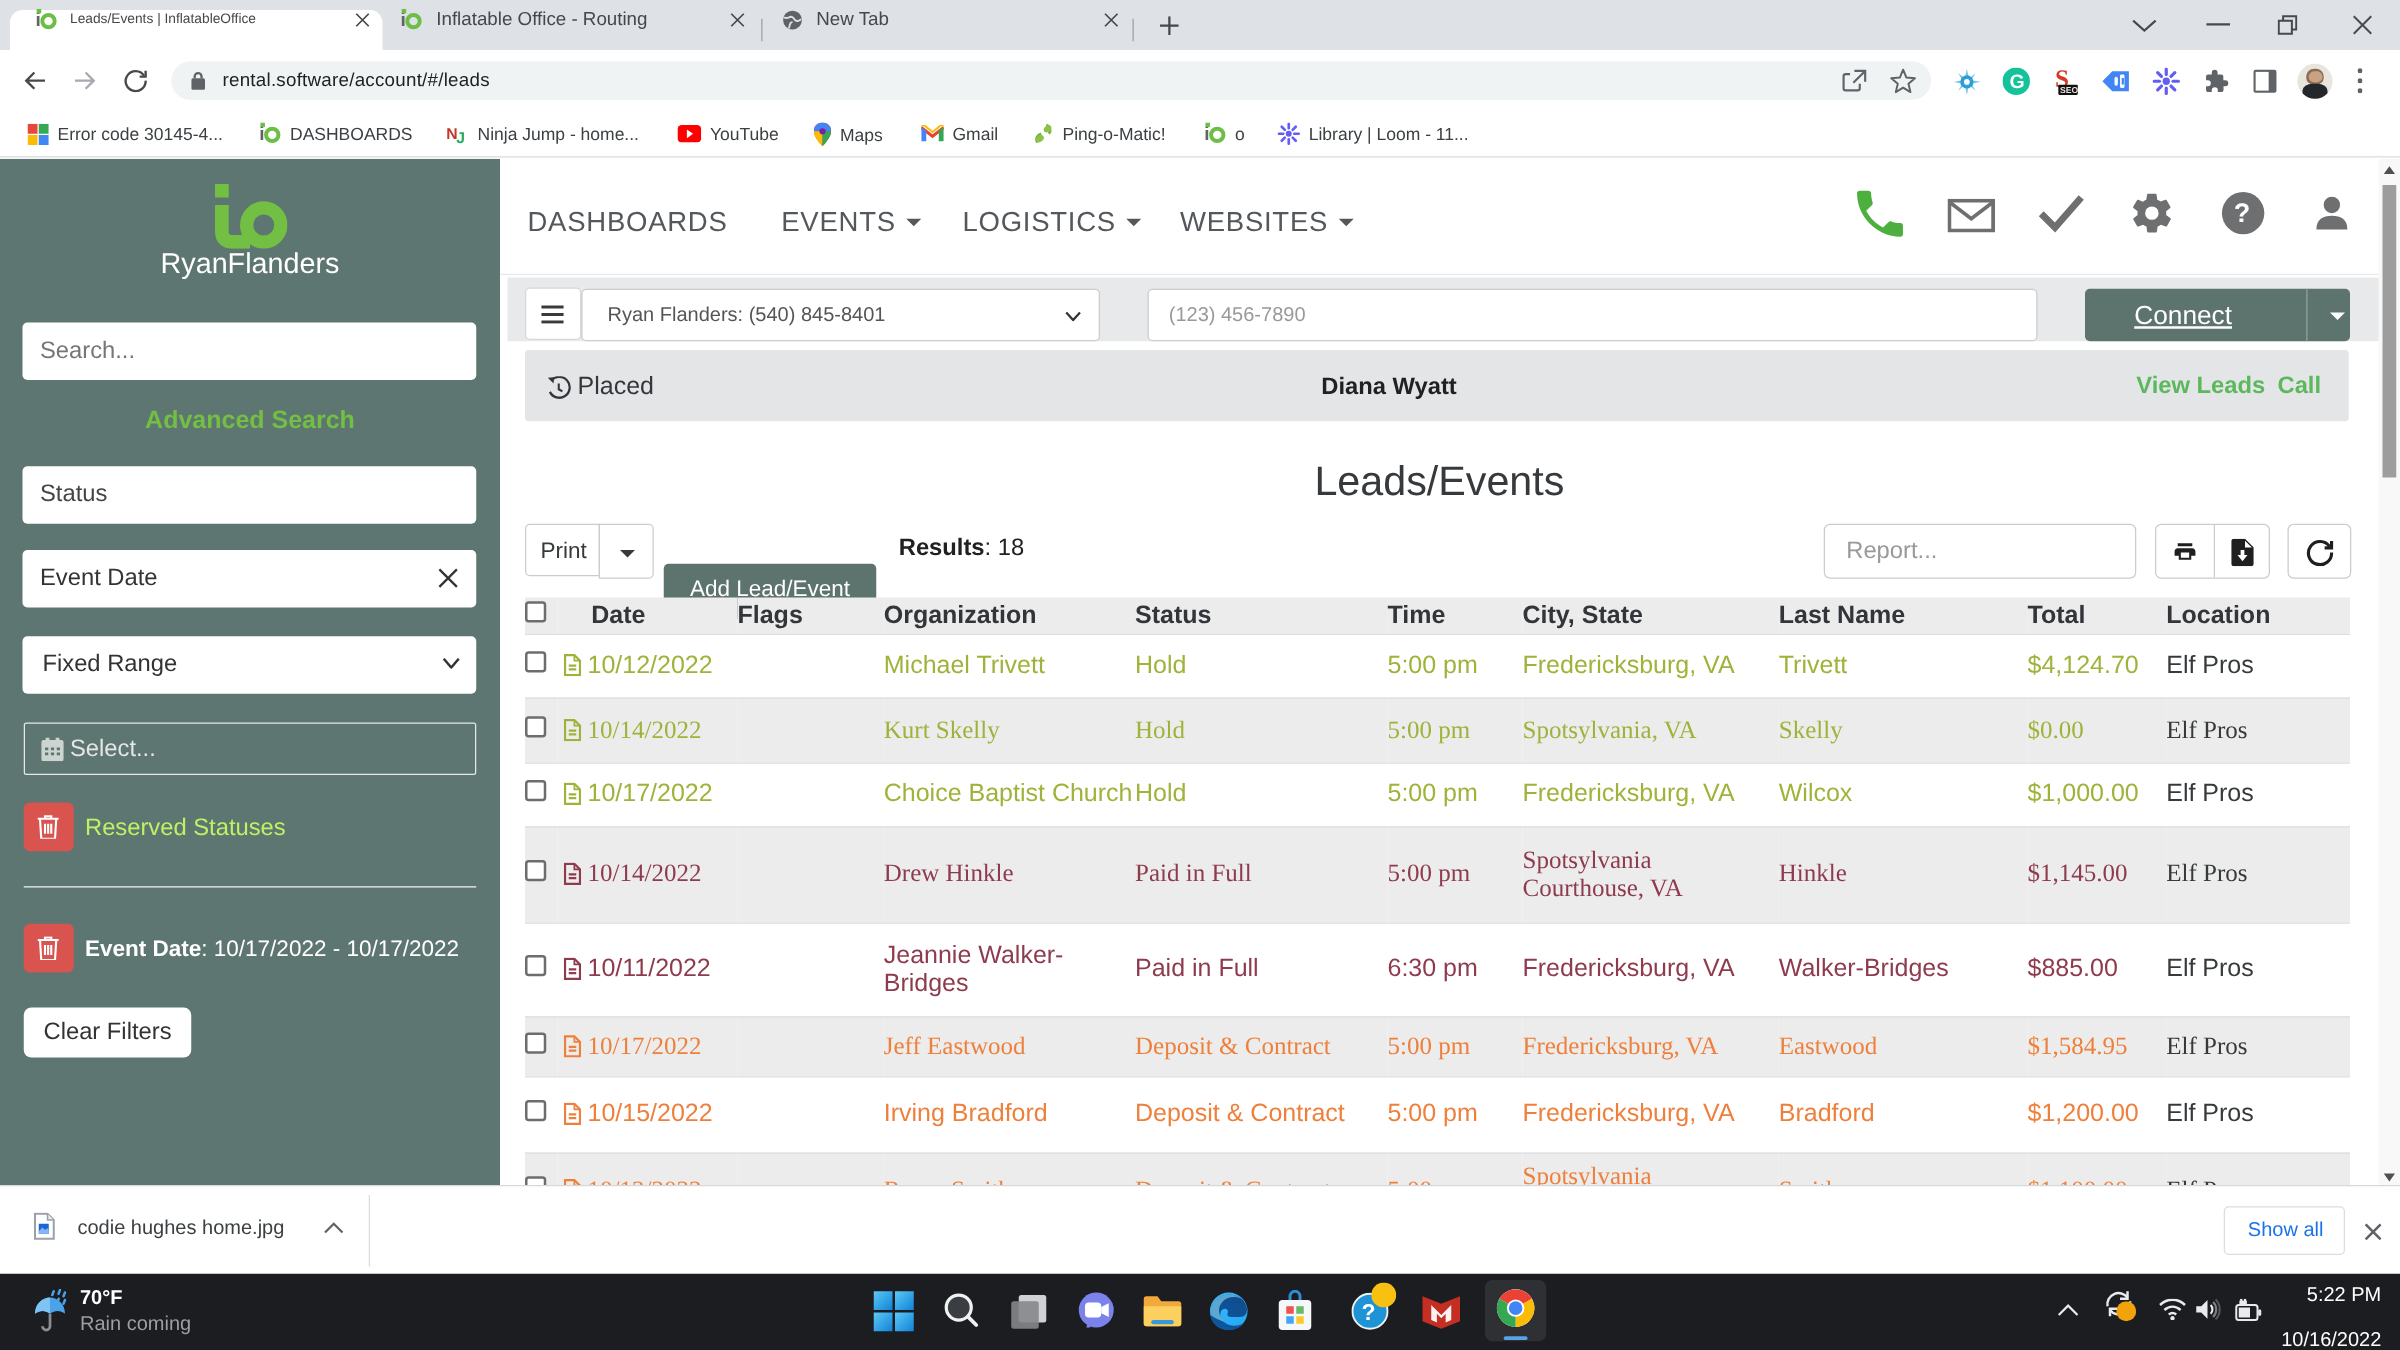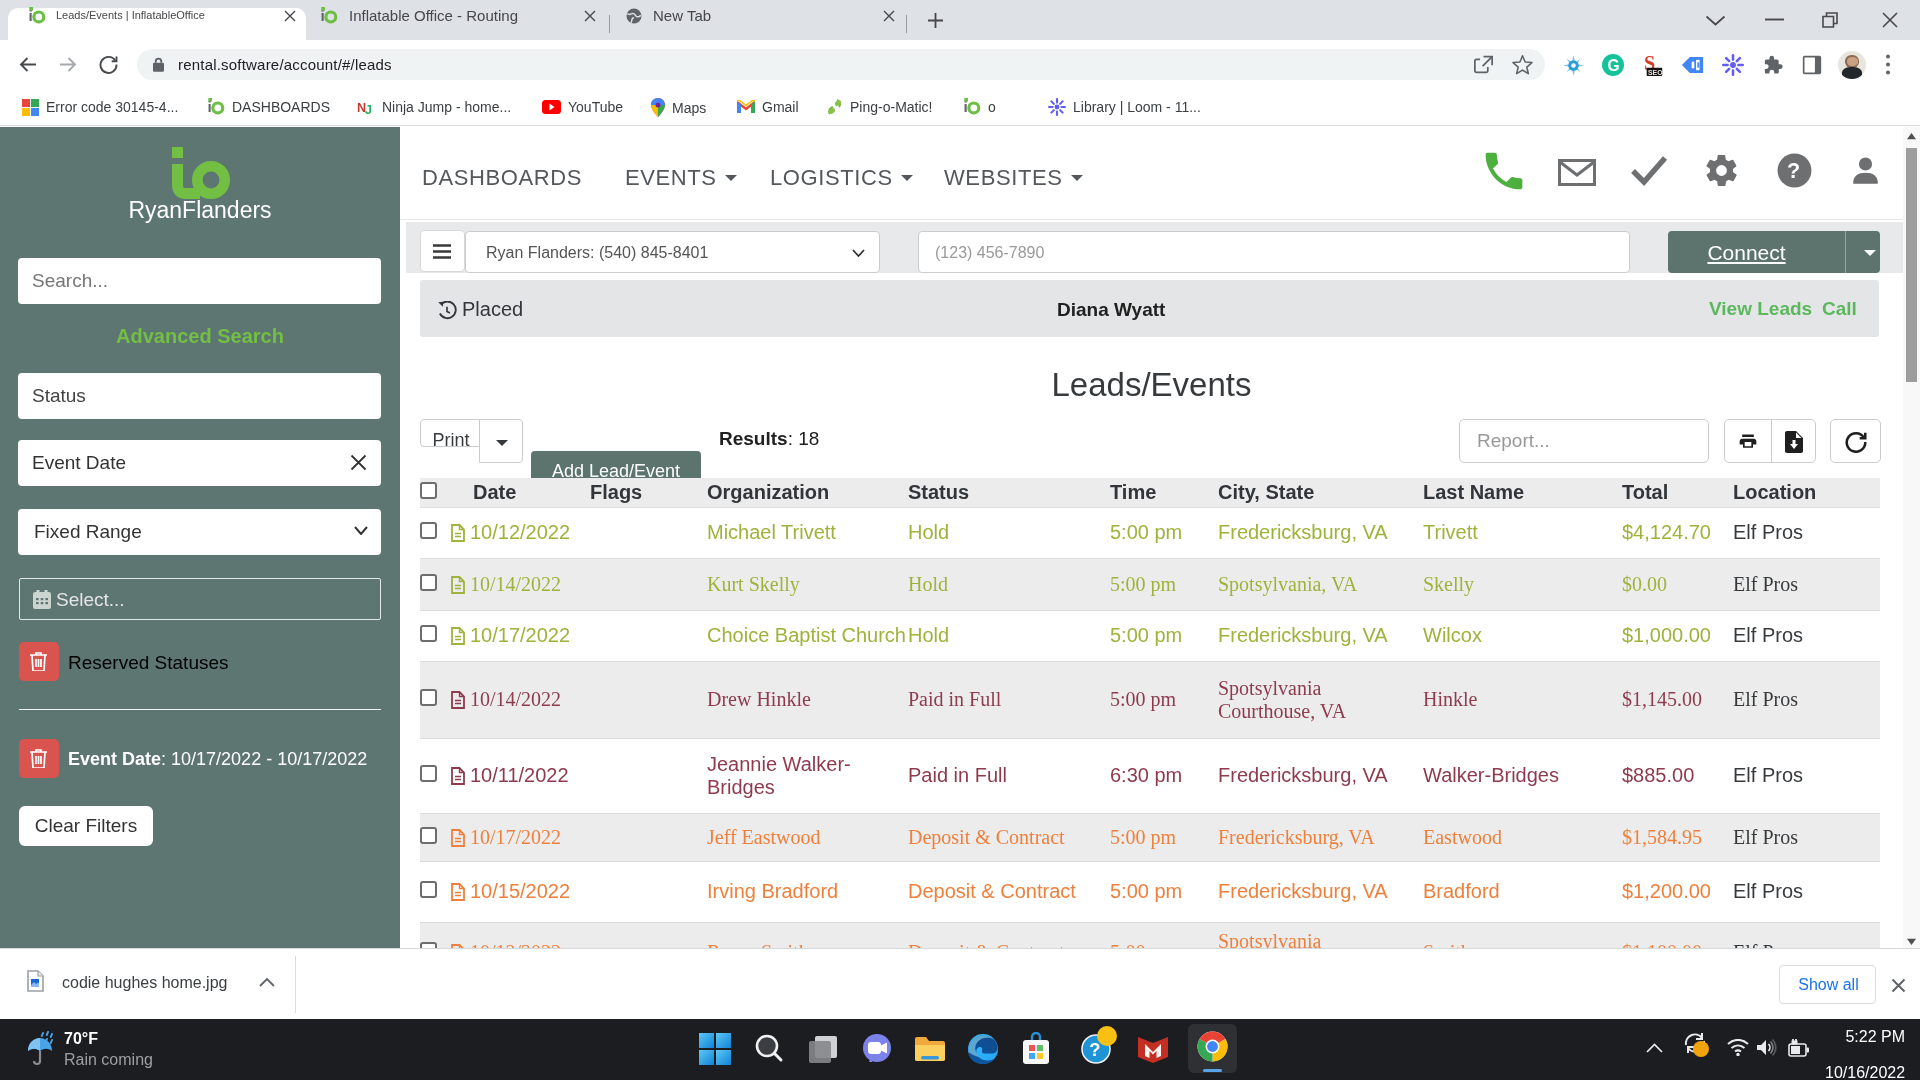--- a/index.html
+++ b/index.html
@@ -258,21 +258,21 @@
   <div class="bm" style="left:827px;"><svg class="ic" width="16" height="18" viewBox="0 0 16 18">
           <path d="M3 16 C1 13 3 10 6 9 M10 2 C13 3 14 7 12 9" stroke="#7cb342" stroke-width="2.2" fill="none"></path>
           <ellipse cx="5" cy="13" rx="3.4" ry="2.4" fill="#8bc34a" transform="rotate(-40 5 13)"></ellipse>
           <ellipse cx="11" cy="5" rx="3.4" ry="2.4" fill="#8bc34a" transform="rotate(-40 11 5)"></ellipse>
         </svg><span class="tx">Ping-o-Matic!</span></div>
   <div class="bm" style="left:963px;"><svg class="ic" width="18" height="18" viewBox="0 0 40 40">
           <text x="1" y="31" font-size="34" font-weight="bold" fill="#5f6663" font-family="Liberation Sans">i</text>
           <circle cx="24" cy="22" r="11" fill="none" stroke="#6cbe45" stroke-width="7"></circle>
           <rect x="3" y="0" width="8" height="8" fill="#6cbe45"></rect>
         </svg><span class="tx">o</span></div>
-  <div class="bm" style="left:1048px;"><svg class="ic" width="18" height="18" viewBox="0 0 24 24">
+  <div class="bm" style="left:1022px;"><svg class="ic" width="18" height="18" viewBox="0 0 24 24">
           <g fill="#625df5">
             <circle cx="12" cy="12" r="3.2"></circle>
             <rect x="10.6" y="0" width="2.8" height="7.5" rx="1.4"></rect>
             <rect x="10.6" y="16.5" width="2.8" height="7.5" rx="1.4"></rect>
             <rect x="0" y="10.6" width="7.5" height="2.8" rx="1.4"></rect>
             <rect x="16.5" y="10.6" width="7.5" height="2.8" rx="1.4"></rect>
             <g transform="rotate(45 12 12)">
               <rect x="10.6" y="0" width="2.8" height="7.5" rx="1.4"></rect>
               <rect x="10.6" y="16.5" width="2.8" height="7.5" rx="1.4"></rect>
               <rect x="0" y="10.6" width="7.5" height="2.8" rx="1.4"></rect>
@@ -324,21 +324,21 @@
               <rect x="12.4" y="12" width="2.6" height="2.2"></rect>
             </g>
           </svg>
       <span class="abs" style="left:36px; top:10px; color:#e5e5e5; font-size:19px;">Select...</span>
     </div>
     <div class="redbtn" style="top:515px;">
           <svg class="abs" style="left:11px; top:10px; width:17px; height:19px;" viewBox="0 0 17 19">
             <path d="M0 3 H17 M2 3 L3 19 H14 L15 3 M6 3 V1 H11 V3 M6 7 V15 M8.5 7 V15 M11 7 V15" stroke="#fff" stroke-width="1.7" fill="none"></path>
           </svg>
         </div>
-    <div class="abs" style="left:68px; top:525px; color:#000000; font-size:19px;">Reserved Statuses</div>
+    <div class="abs" style="left:68px; top:525px; color:#bef264; font-size:19px;">Reserved Statuses</div>
     <div class="abs" style="left:19px; top:582px; width:362px; height:1px; background:#f2f5f3;"></div>
     <div class="redbtn" style="top:612px;">
           <svg class="abs" style="left:11px; top:10px; width:17px; height:19px;" viewBox="0 0 17 19">
             <path d="M0 3 H17 M2 3 L3 19 H14 L15 3 M6 3 V1 H11 V3 M6 7 V15 M8.5 7 V15 M11 7 V15" stroke="#fff" stroke-width="1.7" fill="none"></path>
           </svg>
         </div>
     <div class="abs" style="left:68px; top:622px; color:#fff; font-size:18px;"><b>Event Date</b>: 10/17/2022 - 10/17/2022</div>
     <div class="abs" style="left:19px; top:679px; width:134px; height:40px; background:#fff; border-radius:6px;">
       <div class="abs" style="left:0; top:9px; width:134px; text-align:center; color:#333; font-size:19px;">Clear Filters</div>
     </div>
@@ -401,21 +401,21 @@
             <path fill="none" stroke="#33363c" stroke-width="2" d="M12 7 V12.5 L15.5 14.5"></path>
           </svg>
       <span class="abs" style="left:42px; top:18px; font-size:20px; color:#33363c;">Placed</span>
       <span class="abs" style="left:637px; top:19px; font-size:19px; font-weight:bold; color:#212121;">Diana Wyatt</span>
       <span class="abs" style="left:1289px; top:18px; font-size:19px; font-weight:bold; color:#5cb85c;">View Leads</span>
       <span class="abs" style="left:1402px; top:18px; font-size:19px; font-weight:bold; color:#5cb85c;">Call</span>
     </div>
 
     <div id="title">Leads/Events</div>
 
-    <div class="formctl" style="left:20px; top:292px; width:60px; height:28px; border-radius:4px 0 0 4px;">
+    <div class="formctl" style="left:20px; top:292px; width:60px; height:42px; border-radius:4px 0 0 4px;">
       <div class="abs" style="left:0; top:10px; width:60px; text-align:center; font-size:18px; color:#373a3c;">Print</div>
     </div>
     <div class="formctl" style="left:79px; top:292px; width:44px; height:44px; border-radius:0 4px 4px 0;">
       <div class="caret" style="border-top-color:#373a3c; position:absolute; left:16px; top:20px; margin:0;"></div>
     </div>
     <div class="greenbtn" style="left:131px; top:292px; width:170px; height:44px;margin-top:32px;">
       <div class="abs" style="left:0; top:10px; width:170px; text-align:center; font-size:18px;">Add Lead/Event</div>
     </div>
     <div class="abs" style="left:319px; top:301px; font-size:19px; color:#212121;"><b>Results</b>: 18</div>
     <div class="formctl" style="left:1059px; top:292px; width:250px; height:44px; border-radius:5px;">

